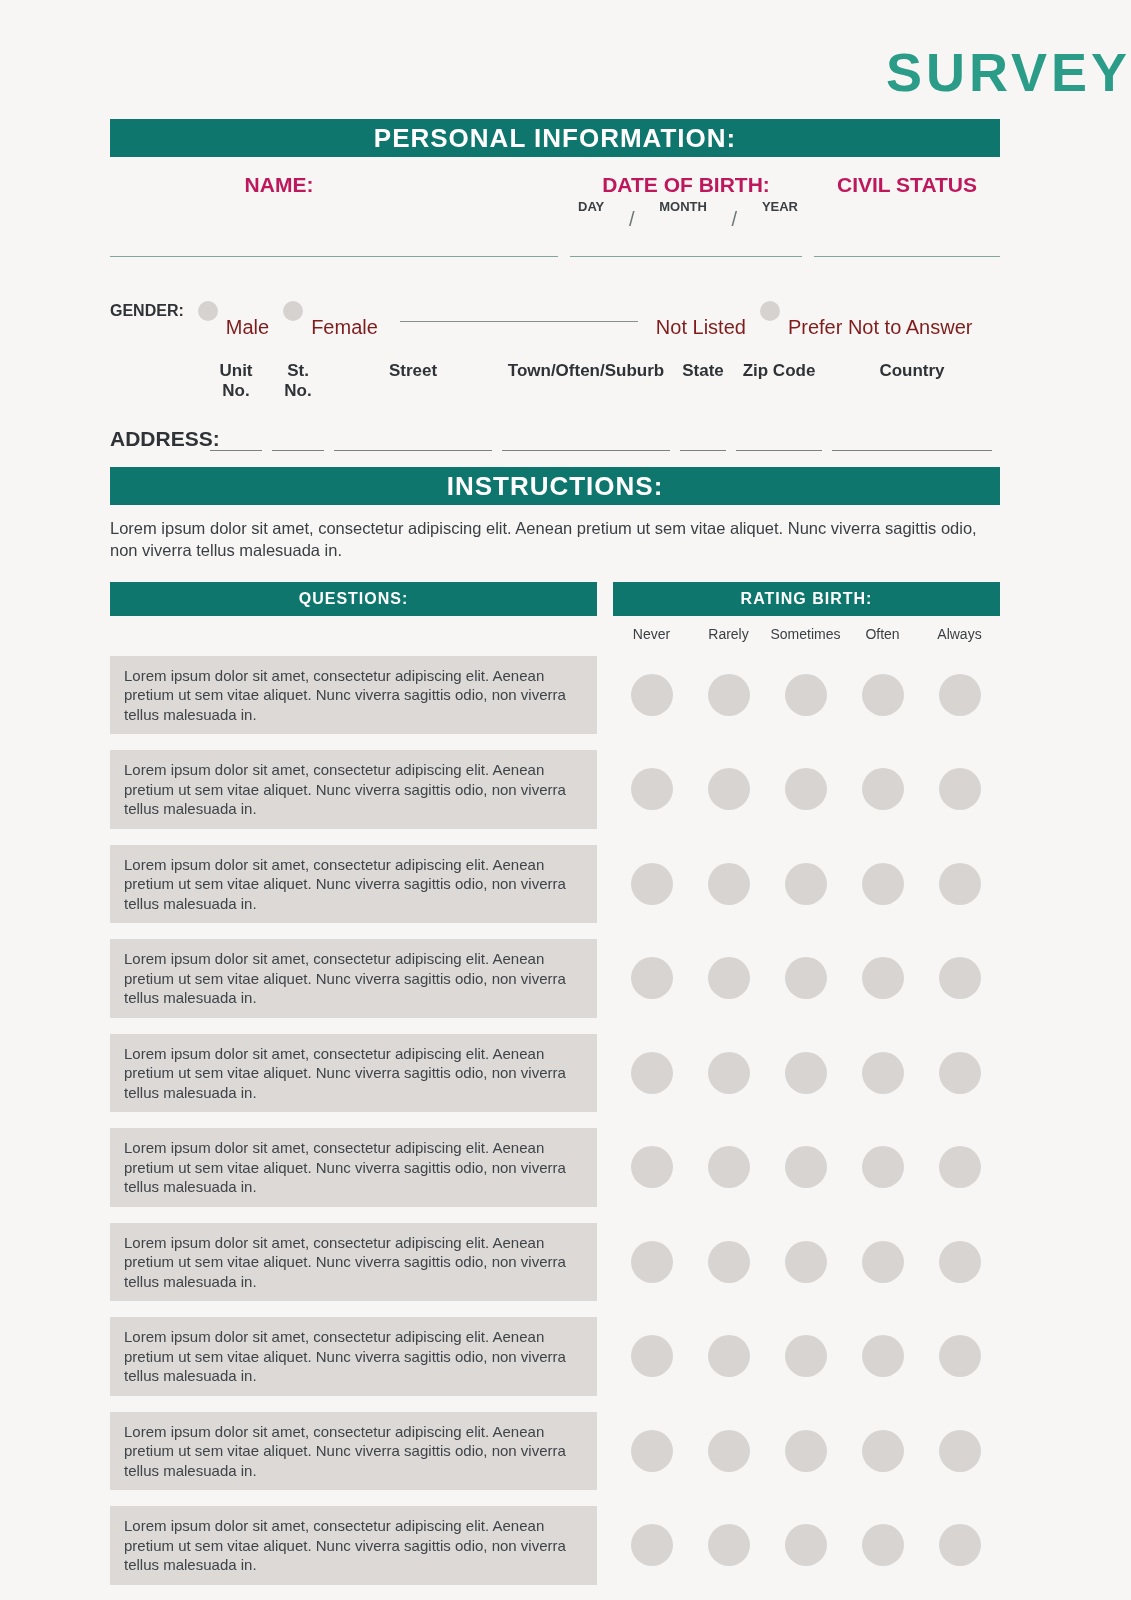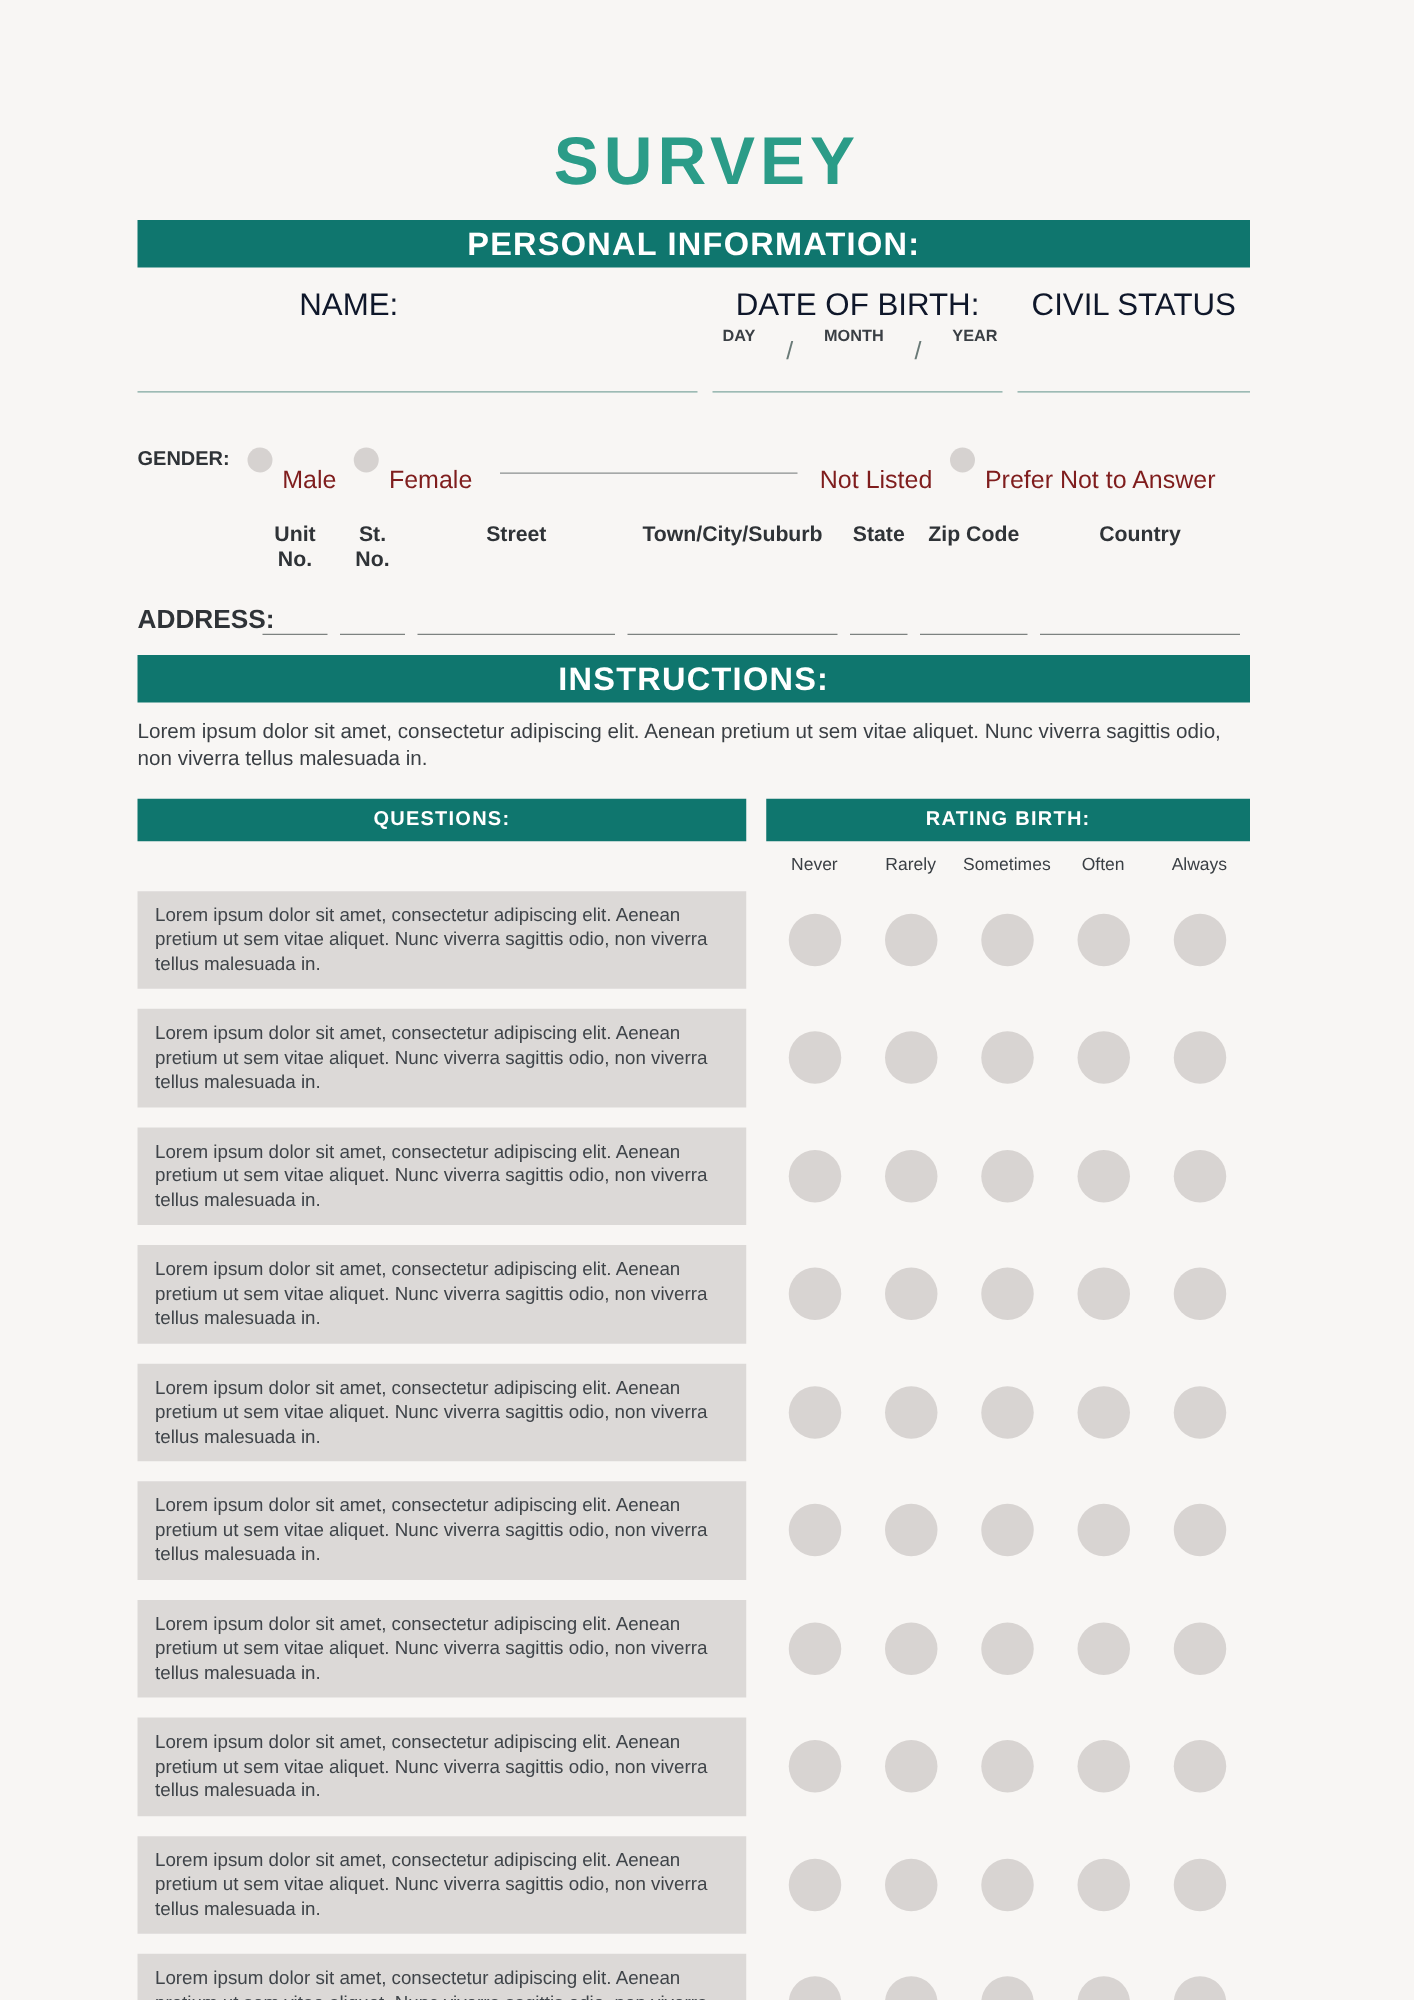--- a/index.html
+++ b/index.html
@@ -6,41 +6,41 @@
   .page{
     width:1131px;height:1600px;margin:0 auto;position:relative;
     background:#f8f6f4;overflow:hidden;
     font-family:"Liberation Sans","DejaVu Sans",sans-serif;
     color:#2f3337;
   }
   .content{margin-left:110px;width:890px;}
 
   
   .title{
-    margin:16px;padding-top:82px;text-align:center;
+    margin:0;padding-top:41px;text-align:right;
     font-size:54px;font-weight:800;letter-spacing:4px;
     color:#2b9c88;
   }
 
   
   .banner{
     background:#0f766e;color:#ffffff;text-align:center;
     font-weight:700;font-size:26px;letter-spacing:1px;
     height:38px;line-height:38px;margin-top:16px;
   }
   .banner.small{font-size:16px;height:34px;line-height:34px;margin-top:0;}
 
   
   .pi-row{display:flex;margin-top:16px;gap:12px;}
   .pi-col{display:flex;flex-direction:column;justify-content:flex-start;height:84px;position:relative;}
   .pi-col .fill-line{position:absolute;left:0;right:0;bottom:0;border-bottom:1.5px solid #7fa79f;}
   .col-name{width:448px;}
   .col-dob{width:232px;}
   .col-civil{flex:1;}
-  .pi-label{font-size:25px;font-weight:400;text-align:center;color:#0f172a;}
+  .pi-label{font-size:21px;font-weight:700;text-align:center;color:#be185d;}
   .col-name .pi-label{text-align:center;padding-right:110px;}
   .dob-sub{display:flex;justify-content:space-between;align-items:flex-start;padding:2px 4px 0 8px;font-size:13px;font-weight:600;color:#3a3f44;}
   .dob-sub .slash{font-size:20px;font-weight:400;color:#6a7a77;transform:translateY(9px);}
 
   
   .gender-row{display:flex;align-items:center;margin-top:26px;font-size:20px;}
   .g-label{font-size:16px;font-weight:700;margin-right:14px;}
   .radio{width:20px;height:20px;border-radius:50%;background:#d6d2d0;display:inline-block;margin:0 8px 0 14px;flex:0 0 auto;}
   .radio.first{margin-left:0;}
   .gender-blank{width:238px;border-bottom:1.5px solid #8a8f8e;height:20px;margin:0 18px 0 22px;}
@@ -119,21 +119,21 @@
       <span class="gender-blank"></span>
       <span class="opt-label">Not Listed</span>
       <span class="radio"></span>
       <span class="opt-label">Prefer Not to Answer</span>
     </div>
 
     <div class="addr-labels">
       <span class="w-unit">Unit No.</span>
       <span class="w-st">St. No.</span>
       <span class="w-street">Street</span>
-      <span class="w-town">Town/City/Suburb</span>
+      <span class="w-town">Town/Often/Suburb</span>
       <span class="w-state">State</span>
       <span class="w-zip">Zip Code</span>
       <span class="w-country">Country</span>
     </div>
 
     <div class="addr-row">
       <span class="addr-label">ADDRESS:</span>
       <div class="addr-lines">
         <span class="a-line w-unit"></span>
         <span class="a-line w-st"></span>

